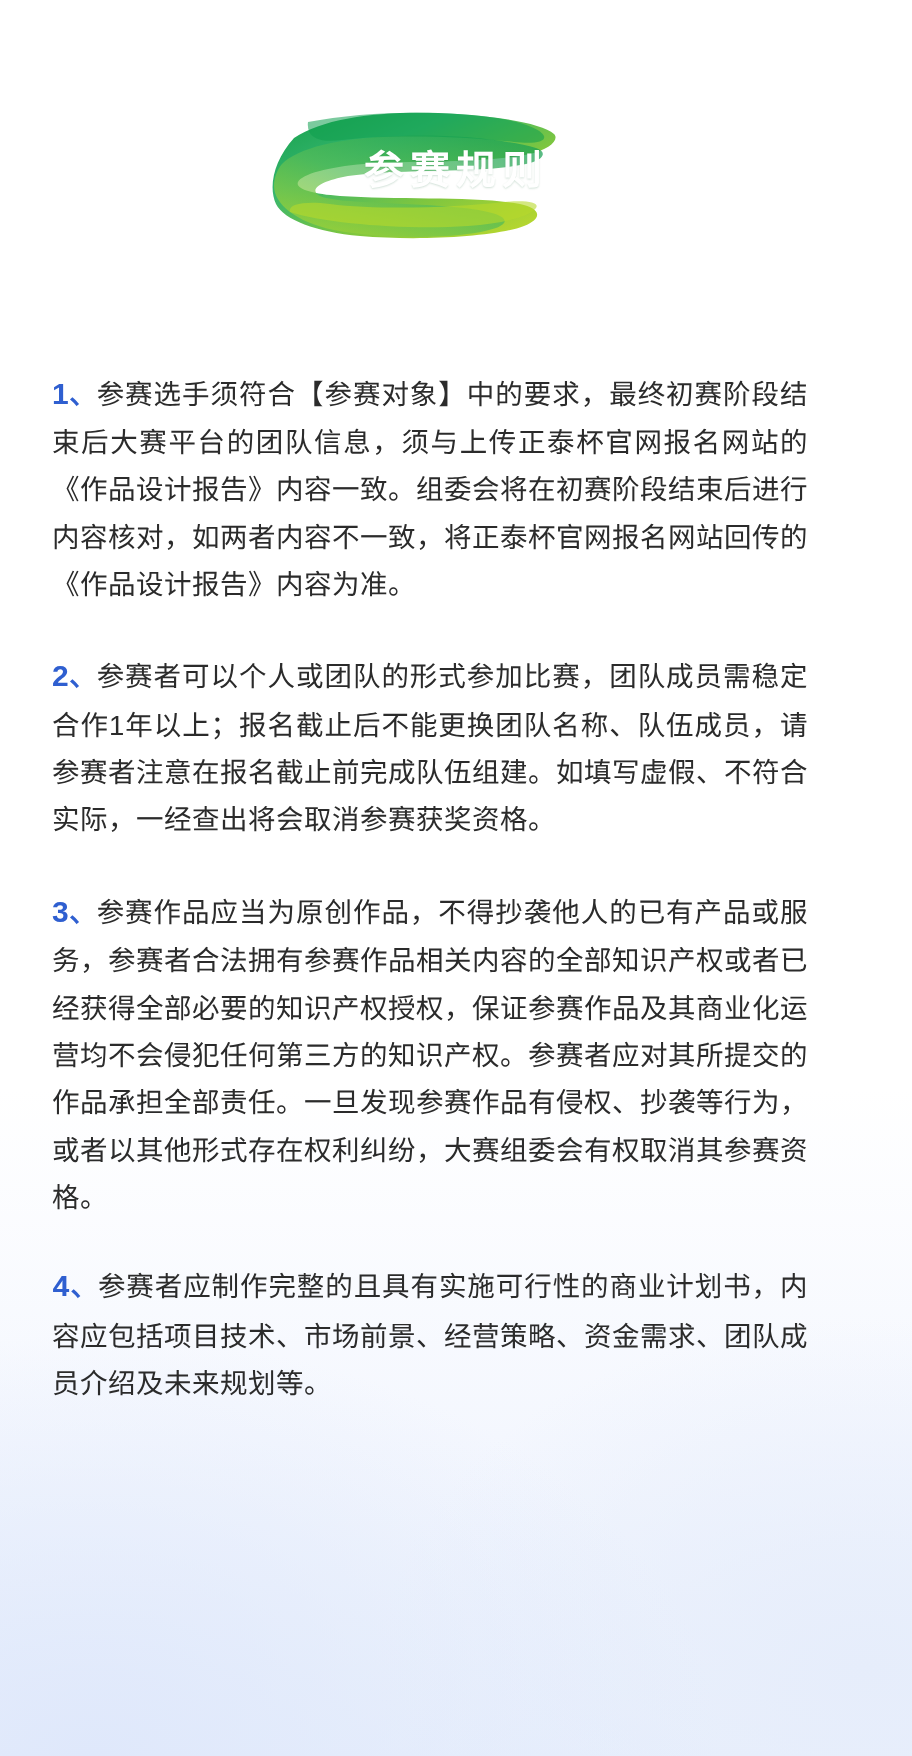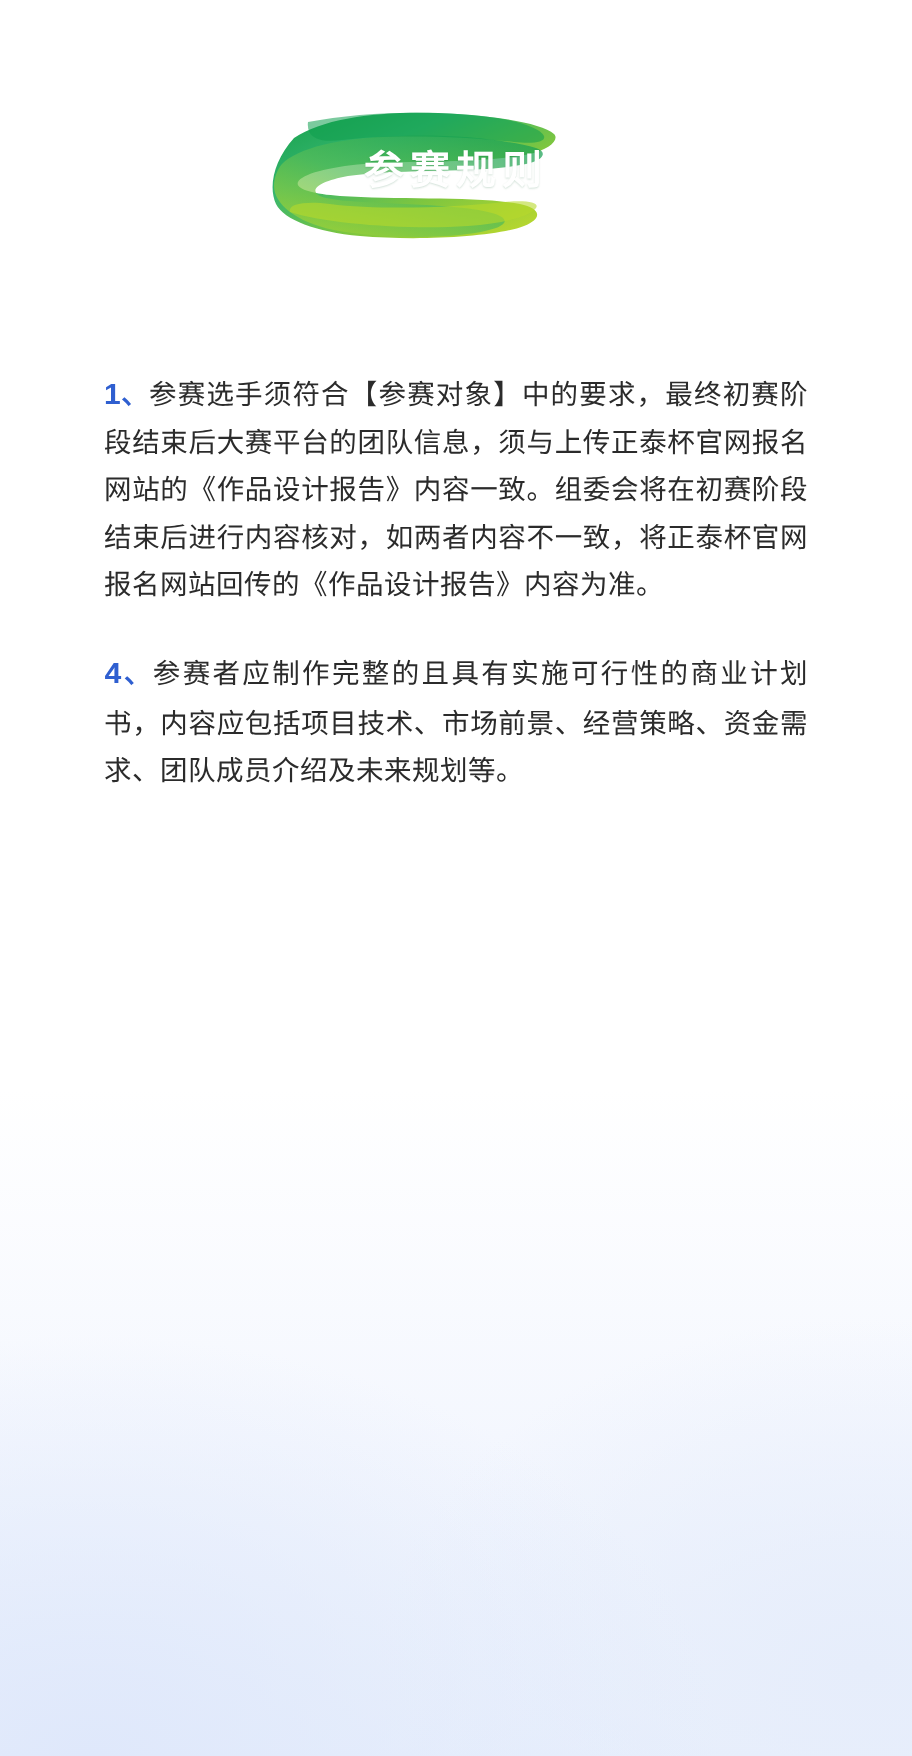--- a/index.html
+++ b/index.html
@@ -51,21 +51,21 @@
     color: #ffffff;
     letter-spacing: 6px;
     line-height: 1;
     text-shadow: 0 1px 2px rgba(0,90,40,0.18);
   }
 
   
   .rules {
     position: relative;
     margin: 0;
-    padding: 40px 104px 0 104px;
+    padding: 40px 104px 0 52px;
     box-sizing: border-box;
   }
   .rule {
     margin-bottom: 42px;
     color: #2b2b2b;
     font-size: 27.5px;
     line-height: 1.72;
     text-align: justify;
     text-justify: inter-ideograph;
     letter-spacing: 0.5px;
@@ -115,20 +115,26 @@
       <span class="title">参赛规则</span>
     </div>
   </div>
 
   <div class="rules">
 
     <p class="rule">
       <span class="num"><span>1</span><span class="dun">、</span></span><span>参赛选手须符合【参赛对象】中的要求，最终初赛阶段结束后大赛平台的团队信息，须与上传正泰杯官网报名网站的《作品设计报告》内容一致。组委会将在初赛阶段结束后进行内容核对，如两者内容不一致，将正泰杯官网报名网站回传的《作品设计报告》内容为准。</span>
     </p>
 
+    <p class="rule">
+      <span class="num"><span>2</span><span class="dun">、</span></span><span>参赛者可以个人或团队的形式参加比赛，团队成员需稳定合作1年以上；报名截止后不能更换团队名称、队伍成员，请参赛者注意在报名截止前完成队伍组建。如填写虚假、不符合实际，一经查出将会取消参赛获奖资格。</span>
+    </p>
 
+    <p class="rule">
+      <span class="num"><span>3</span><span class="dun">、</span></span><span>参赛作品应当为原创作品，不得抄袭他人的已有产品或服务，参赛者合法拥有参赛作品相关内容的全部知识产权或者已经获得全部必要的知识产权授权，保证参赛作品及其商业化运营均不会侵犯任何第三方的知识产权。参赛者应对其所提交的作品承担全部责任。一旦发现参赛作品有侵权、抄袭等行为，或者以其他形式存在权利纠纷，大赛组委会有权取消其参赛资格。</span>
+    </p>
 
     <p class="rule">
       <span class="num"><span>4</span><span class="dun">、</span></span><span>参赛者应制作完整的且具有实施可行性的商业计划书，内容应包括项目技术、市场前景、经营策略、资金需求、团队成员介绍及未来规划等。</span>
     </p>
 
   </div>
 </div>
 
 </body></html>

